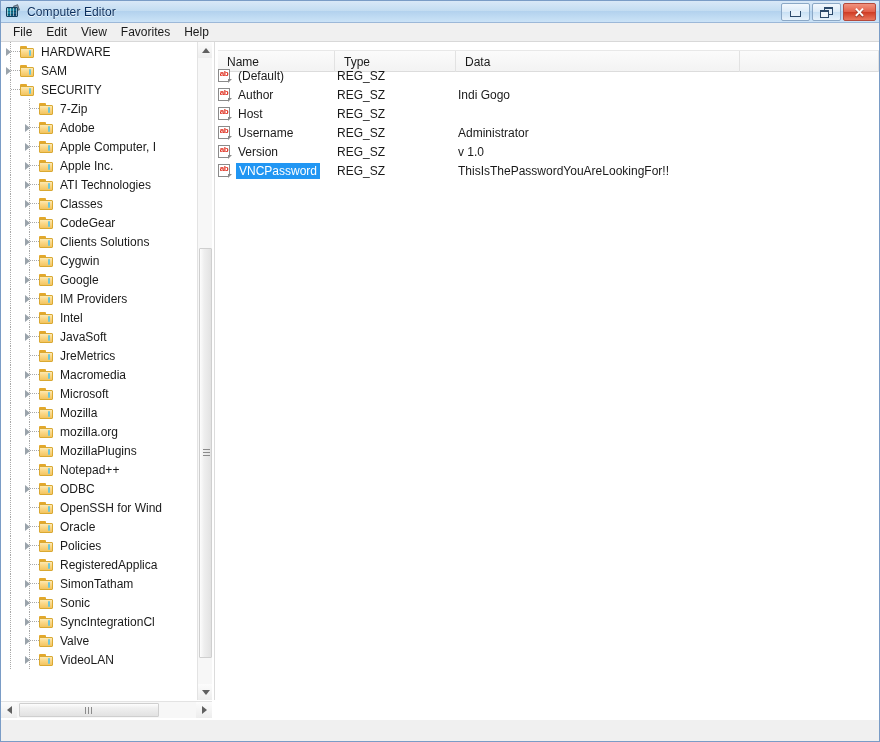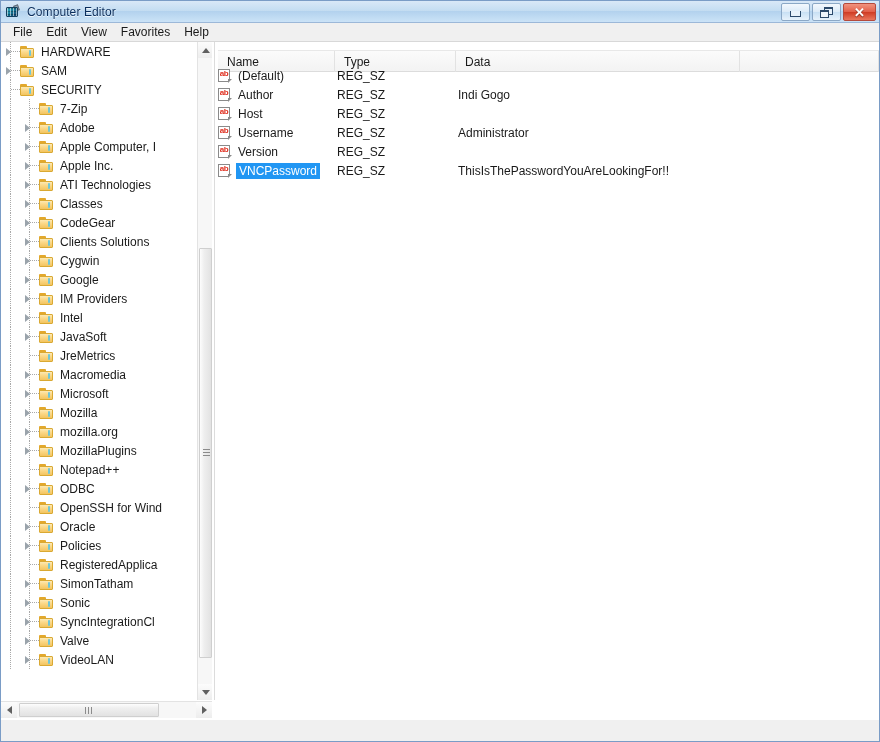--- a/index.html
+++ b/index.html
@@ -943,20 +943,21 @@
           <div class="list-row">
             <span class="cell-name" style="display: flex; align-items: center;">
               <span class="val-icon">
                 <span class="page"></span>
                 <span class="ab">ab</span>
                 <span class="fold"></span>
               </span>
               <span class="nm">Version</span>
             </span>
             <span class="cell-type">REG_SZ</span>
+            <span class="cell-data">v 1.0</span>
           </div>
           <div class="list-row selected">
             <span class="cell-name" style="display: flex; align-items: center;">
               <span class="val-icon">
                 <span class="page"></span>
                 <span class="ab">ab</span>
                 <span class="fold"></span>
               </span>
               <span class="nm">VNCPassword</span>
             </span>

